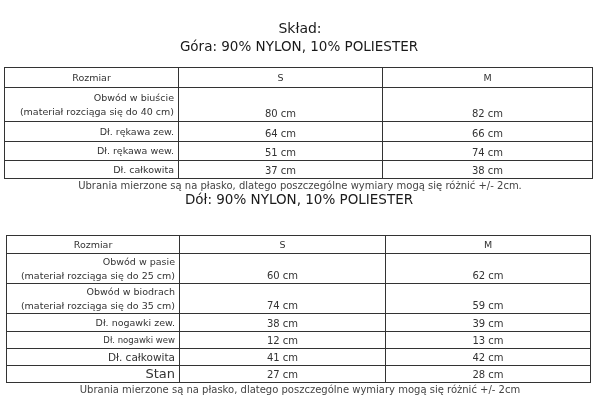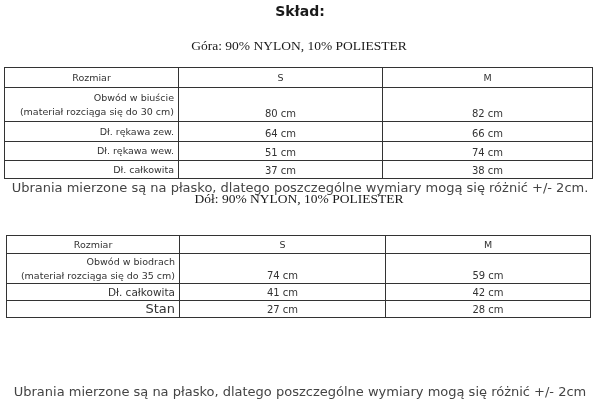--- a/index.html
+++ b/index.html
@@ -14,67 +14,67 @@
     position: relative;
   }
   .title {
     position: absolute; left: 0; width: 600px;
     text-align: center;
     font-size: 14px; color: #1a1a1a;
   }
   .subtitle {
     position: absolute; left: 0; width: 598px;
     text-align: center;
-    font-size: 13.5px; color: #1a1a1a; font-family: Liberation Serif, serif;
+    font-size: 13.5px; color: #1a1a1a;
   }
   table.sizes {
     position: absolute;
     border-collapse: collapse;
     font-size: 9.5px;
     color: #333333;
     table-layout: fixed;
   }
   table.sizes td, table.sizes th {
     border: 1.5px solid #333333;
     padding: 0 4px;
     font-weight: normal;
     line-height: 14px;
   }
   table.sizes th { text-align: center; font-size: 9.5px; }
   td.label { text-align: right; vertical-align: middle; }
   td.val { text-align: center; vertical-align: bottom; font-size: 10px; }
   .note {
     position: absolute; left: 0; width: 600px;
     text-align: center;
-    font-size: 13px; color: #444444;
+    font-size: 10px; color: #444444;
   }
 </style>
 </head>
 <body>
 
-<div class="title" style="top:3px;font-weight:bold;">Skład:</div>
+<div class="title" style="top:20px;">Skład:</div>
 
 <div class="subtitle" style="top:38px;">Góra: 90% NYLON, 10% POLIESTER</div>
 
 <table class="sizes" style="left:4px; top:67px; width:588px;">
   <colgroup>
       <col style="width:174px">
       <col style="width:204px">
       <col style="width:210px">
     </colgroup>
   <tbody>
       <tr style="height:20px;">
     <th>Rozmiar</th>
     <th>S</th>
     <th>M</th>
   </tr>
   <tr style="height:34px;">
     <td class="label">
       <div>Obwód w biuście</div>
-      <div>(materiał rozciąga się do 30 cm)</div>
+      <div>(materiał rozciąga się do 40 cm)</div>
     </td>
     <td class="val">80 cm</td>
     <td class="val">82 cm</td>
   </tr>
   <tr style="height:20px;">
     <td class="label">Dł. rękawa zew.</td>
     <td class="val">64 cm</td>
     <td class="val">66 cm</td>
   </tr>
   <tr style="height:19px;">
@@ -101,25 +101,43 @@
       <col style="width:205px">
     </colgroup>
   <tbody>
       <tr style="height:18px;">
     <th>Rozmiar</th>
     <th>S</th>
     <th>M</th>
   </tr>
   <tr style="height:30px;">
     <td class="label">
+      <div>Obwód w pasie</div>
+      <div>(materiał rozciąga się do 25 cm)</div>
+    </td>
+    <td class="val">60 cm</td>
+    <td class="val">62 cm</td>
+  </tr>
+  <tr style="height:30px;">
+    <td class="label">
       <div>Obwód w biodrach</div>
       <div>(materiał rozciąga się do 35 cm)</div>
     </td>
     <td class="val">74 cm</td>
     <td class="val">59 cm</td>
+  </tr>
+  <tr style="height:18px;">
+    <td class="label">Dł. nogawki zew.</td>
+    <td class="val">38 cm</td>
+    <td class="val">39 cm</td>
+  </tr>
+  <tr style="height:17px;">
+    <td class="label" style="font-size:8.5px;">Dł. nogawki wew</td>
+    <td class="val">12 cm</td>
+    <td class="val">13 cm</td>
   </tr>
   <tr style="height:17px;">
     <td class="label" style="font-size:10.5px;">Dł. całkowita</td>
     <td class="val">41 cm</td>
     <td class="val">42 cm</td>
   </tr>
   <tr style="height:17px;">
     <td class="label" style="font-size:13px;">Stan</td>
     <td class="val">27 cm</td>
     <td class="val">28 cm</td>

